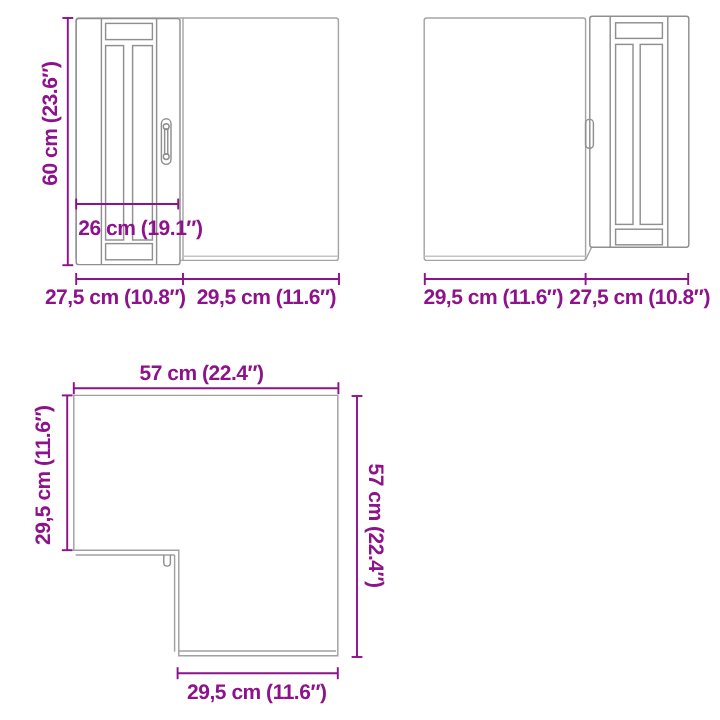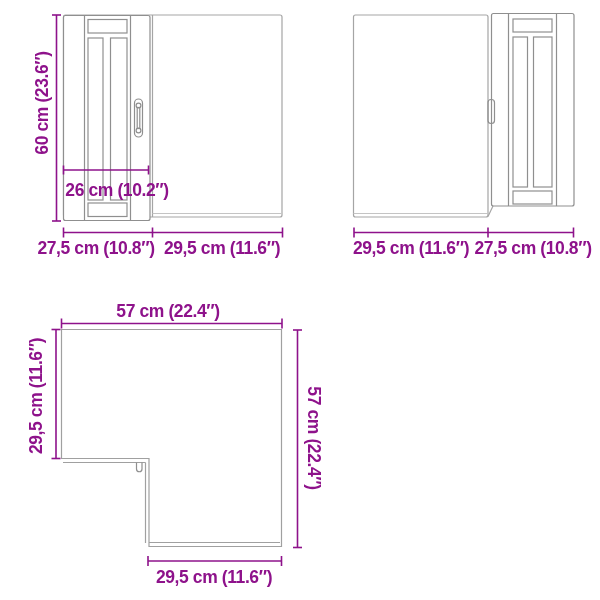--- a/index.html
+++ b/index.html
@@ -136,21 +136,21 @@
       <g>
         <line x1="148" y1="561" x2="281.5" y2="561"></line>
         <line x1="148" y1="556" x2="148" y2="566"></line>
         <line x1="281.5" y1="556" x2="281.5" y2="566"></line>
       </g>
     </g>
   </svg>
 
   <div class="dim-label rot-ccw" style="left:42px;top:103px;">60 cm (23.6″)</div>
 
-  <div class="dim-label" style="left:117px;top:190px;">26 cm (10.2″)</div>
+  <div class="dim-label" style="left:117px;top:190px;">26 cm (19.1″)</div>
 
   <div class="dim-label" style="left:96px;top:248px;">27,5 cm (10.8″)</div>
 
   <div class="dim-label" style="left:222px;top:248px;">29,5 cm (11.6″)</div>
 
   <div class="dim-label" style="left:411px;top:248px;">29,5 cm (11.6″)</div>
 
   <div class="dim-label" style="left:533px;top:248px;">27,5 cm (10.8″)</div>
 
   <div class="dim-label" style="left:168px;top:311px;">57 cm (22.4″)</div>

